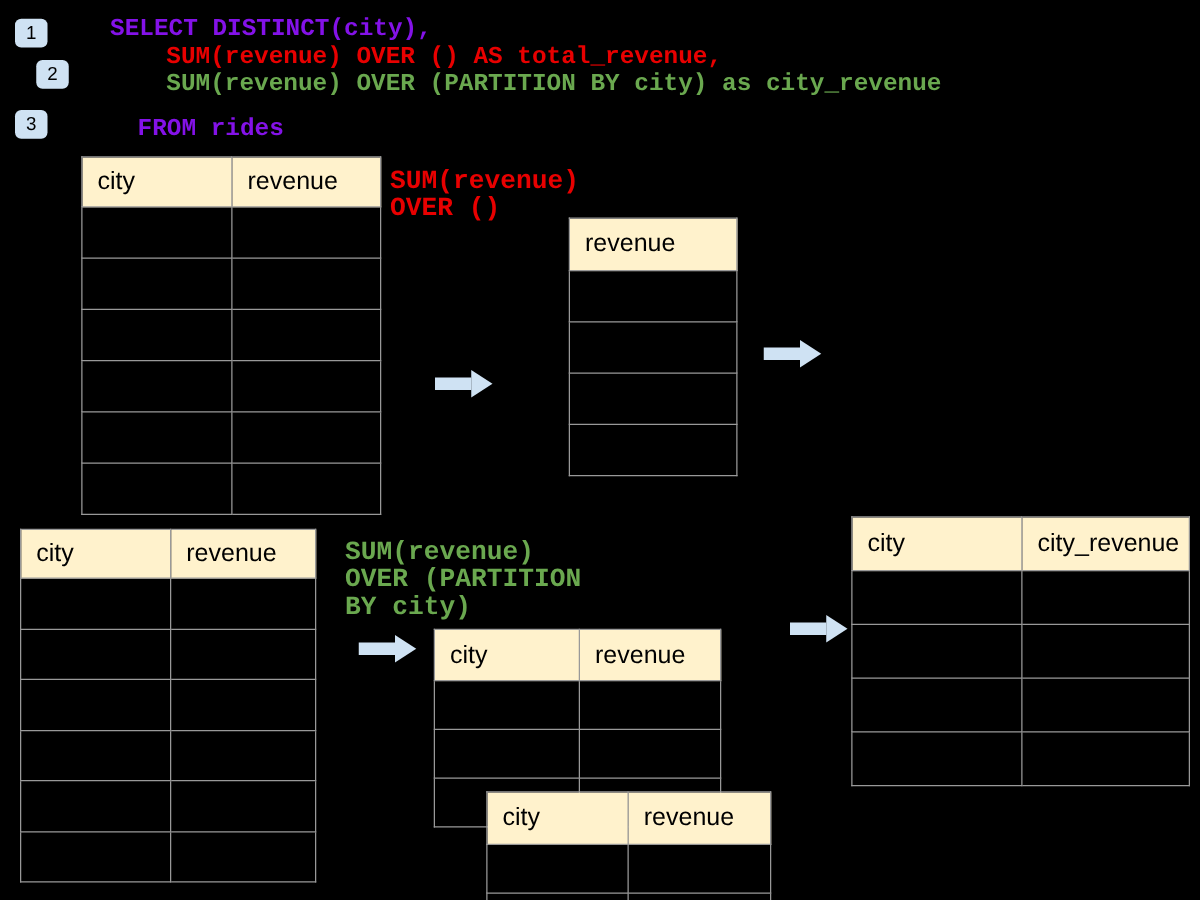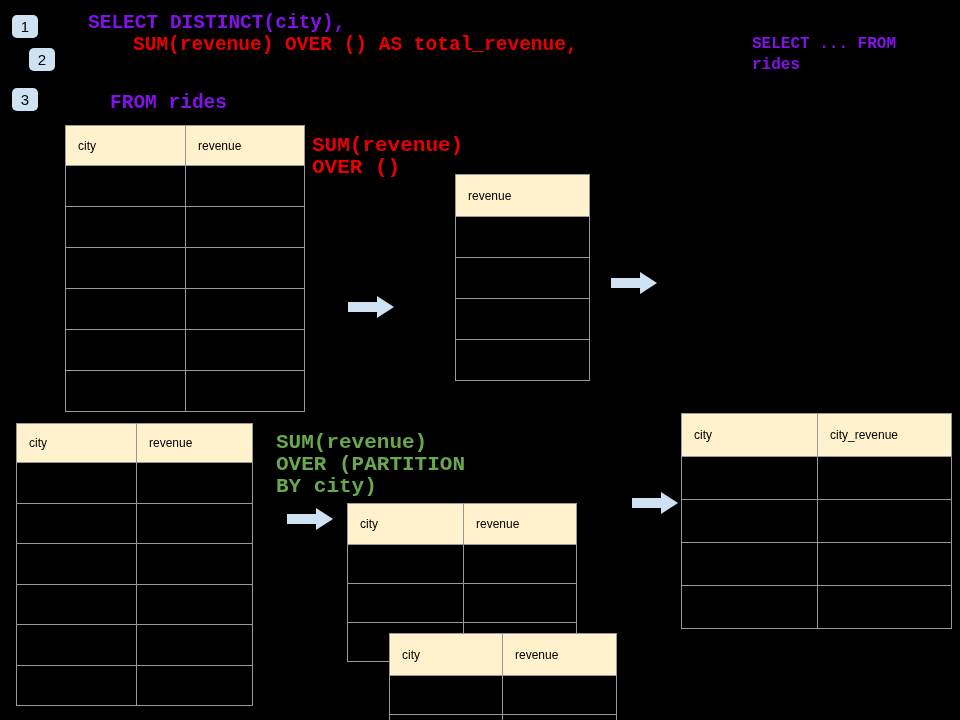--- a/index.html
+++ b/index.html
@@ -47,21 +47,21 @@
     position:absolute; font-family:"Liberation Mono", monospace;
     font-weight:bold; font-size:21px; line-height:22px; white-space:pre-line;
   }
   #label-total     { left:312px; top:135px; }
   #label-partition { left:276px; top:432px; }
 
   
   .tbl { position:absolute; border-collapse:collapse; table-layout:fixed; }
   .tbl th, .tbl td { border:1px solid #999999; }
   .tbl th {
-    background:#FFF2CC; color:#000; font-weight:normal; font-size:12px;
+    background:#FFF2CC; color:#000; font-weight:normal; font-size:20px;
     text-align:left; padding:0 0 0 12px; vertical-align:middle;
   }
   .tbl td { background:#000000; padding:0; }
 
   #table-source-top      { left:65px;  top:125px; width:240px; }
   #table-source-top th   { height:39px; }
   #table-source-top td   { height:40px; }
 
   #table-total-revenue    { left:455px; top:174px; width:135px; }
   #table-total-revenue th { height:41px; }
@@ -108,24 +108,23 @@
   </div>
   <div class="badge" id="badge-2">
     <span>2</span>
   </div>
   <div class="badge" id="badge-3">
     <span>3</span>
   </div>
 
   <div class="sql-line red" id="sql-line-2">SUM(revenue) OVER () AS total_revenue,</div>
   <div class="sql-line purple" id="sql-line-1">SELECT DISTINCT(city),</div>
+  <div class="sql-line green" id="sql-line-3">SUM(revenue) OVER (PARTITION BY city) as city_revenue</div>
   <div class="sql-line purple" id="sql-line-4">FROM rides</div>
 
-  <div class="side-note">SELECT ... FROM
-rides</div>
 
   <div class="annot red" id="label-total">SUM(revenue)
 OVER ()</div>
   <div class="annot green" id="label-partition">SUM(revenue)
 OVER (PARTITION
 BY city)</div>
 
   <table class="tbl" id="table-source-top">
     <colgroup>
         <col style="width:120px">

